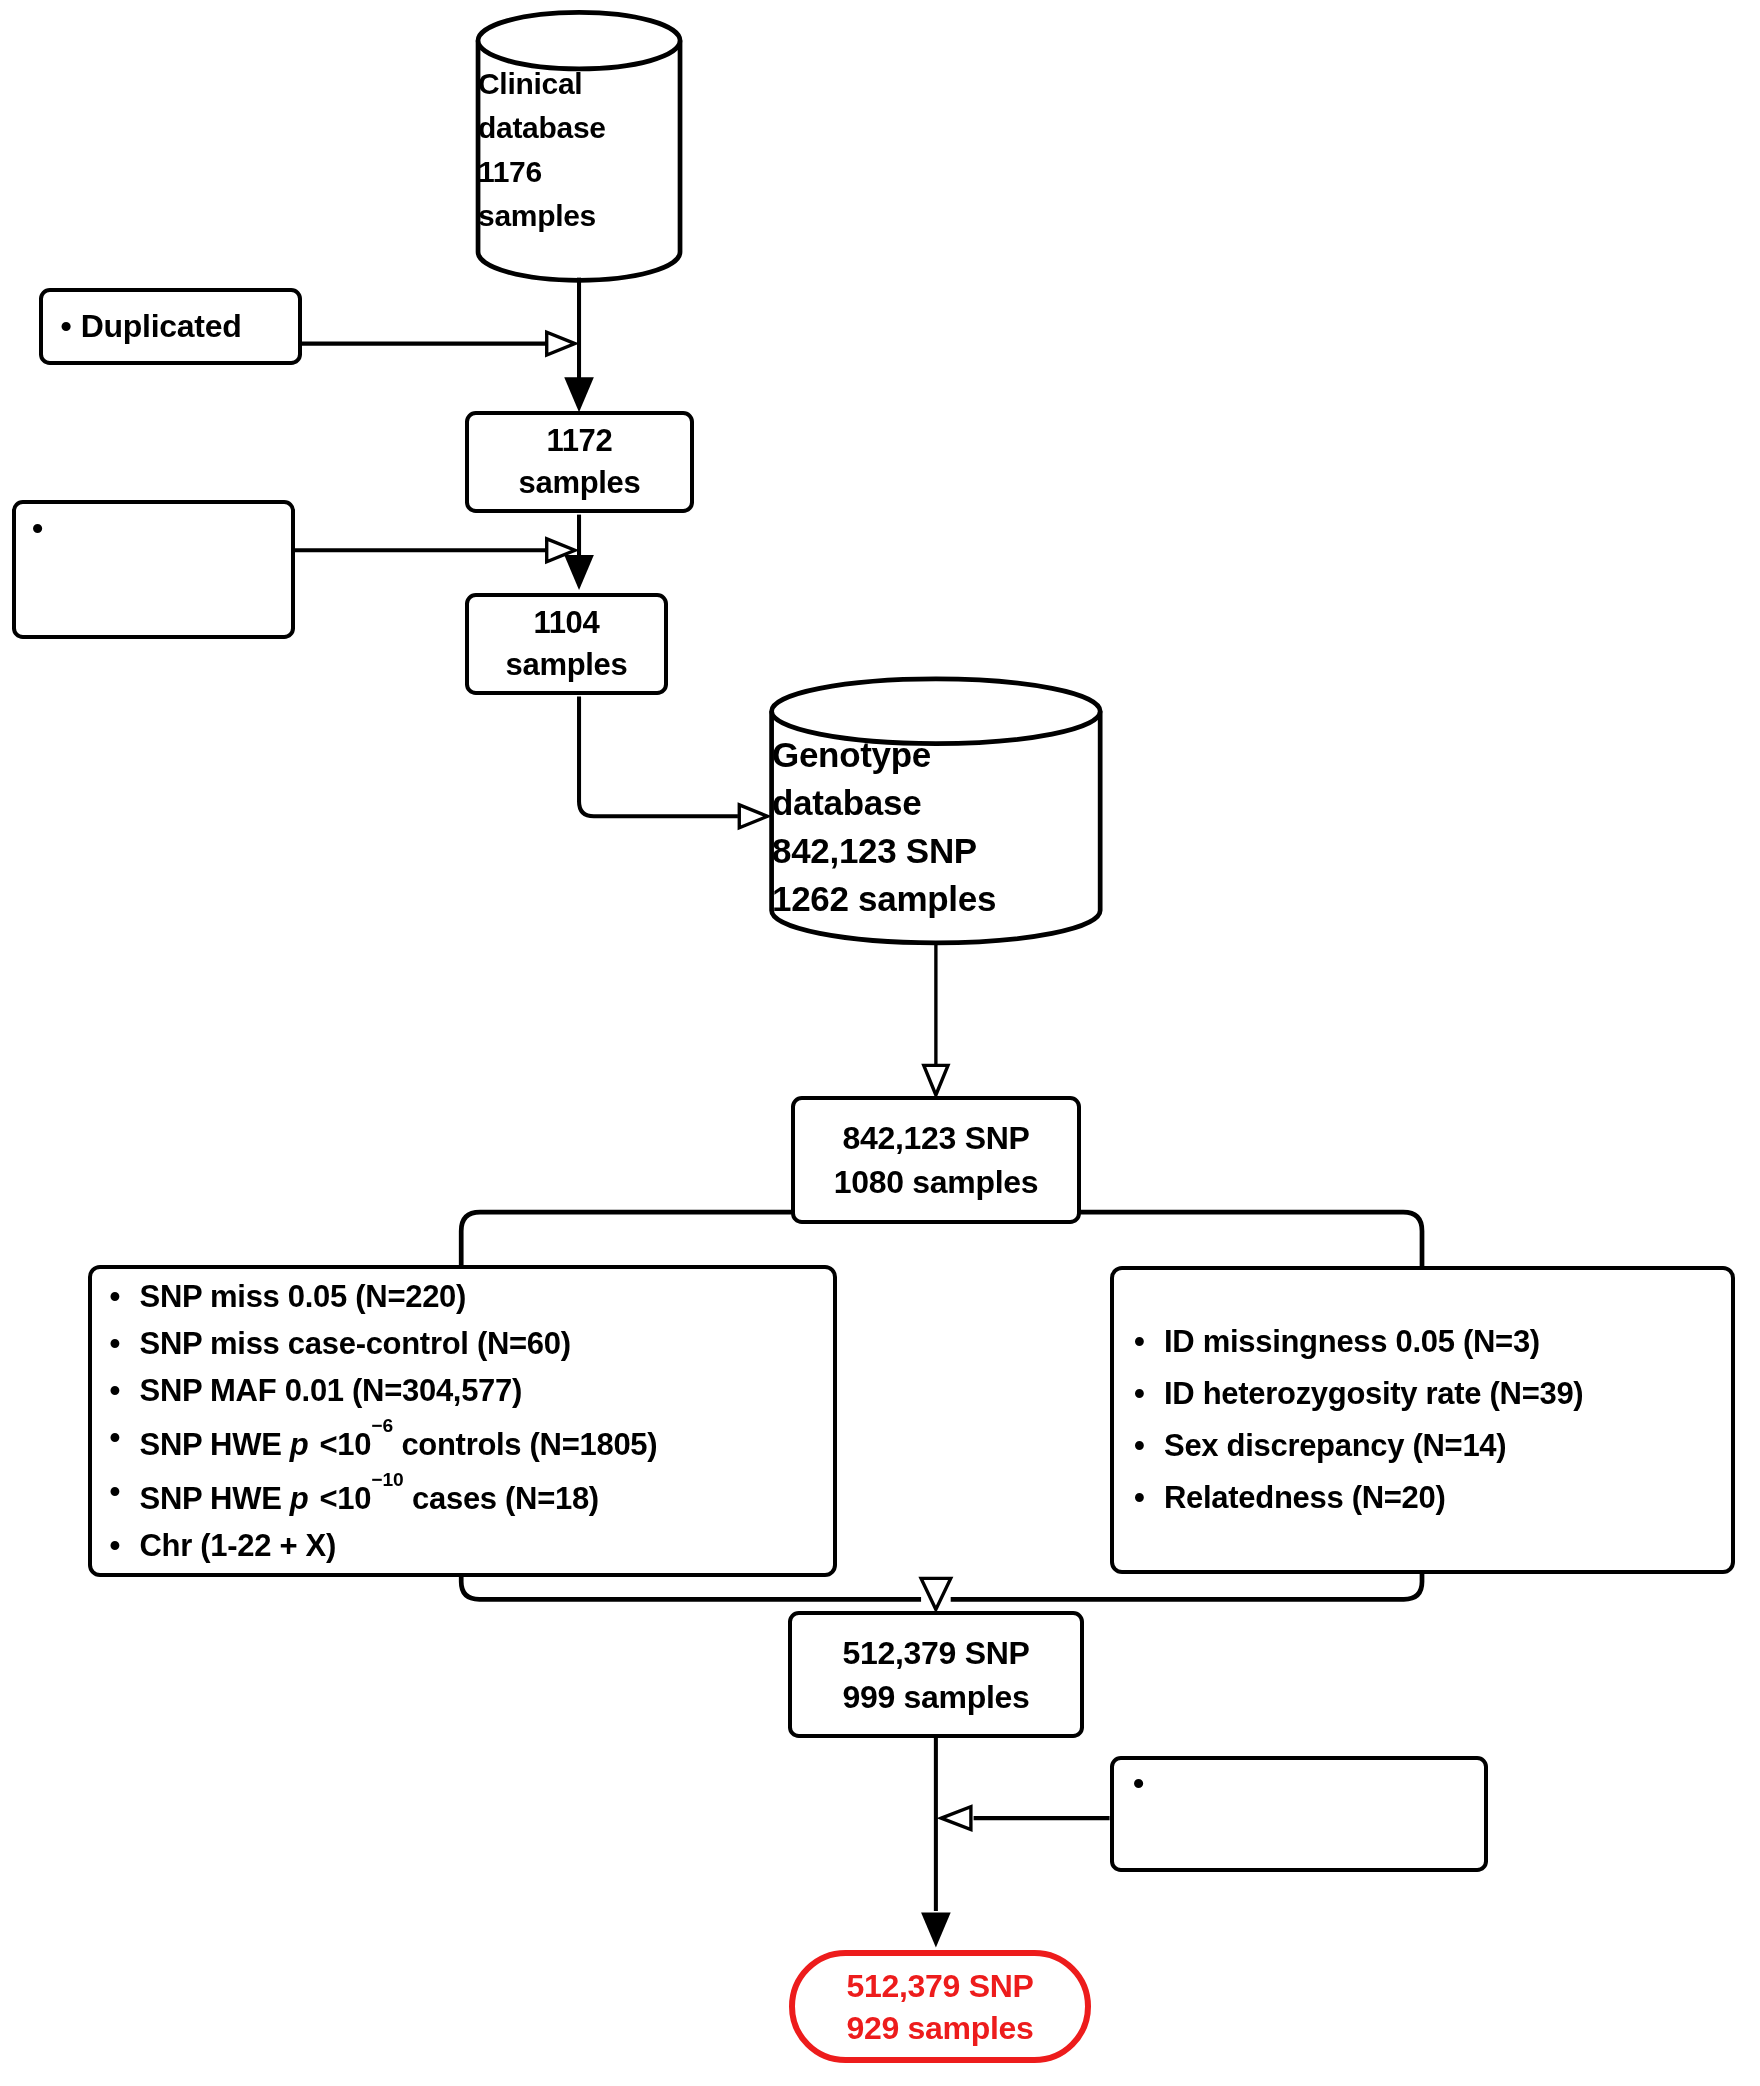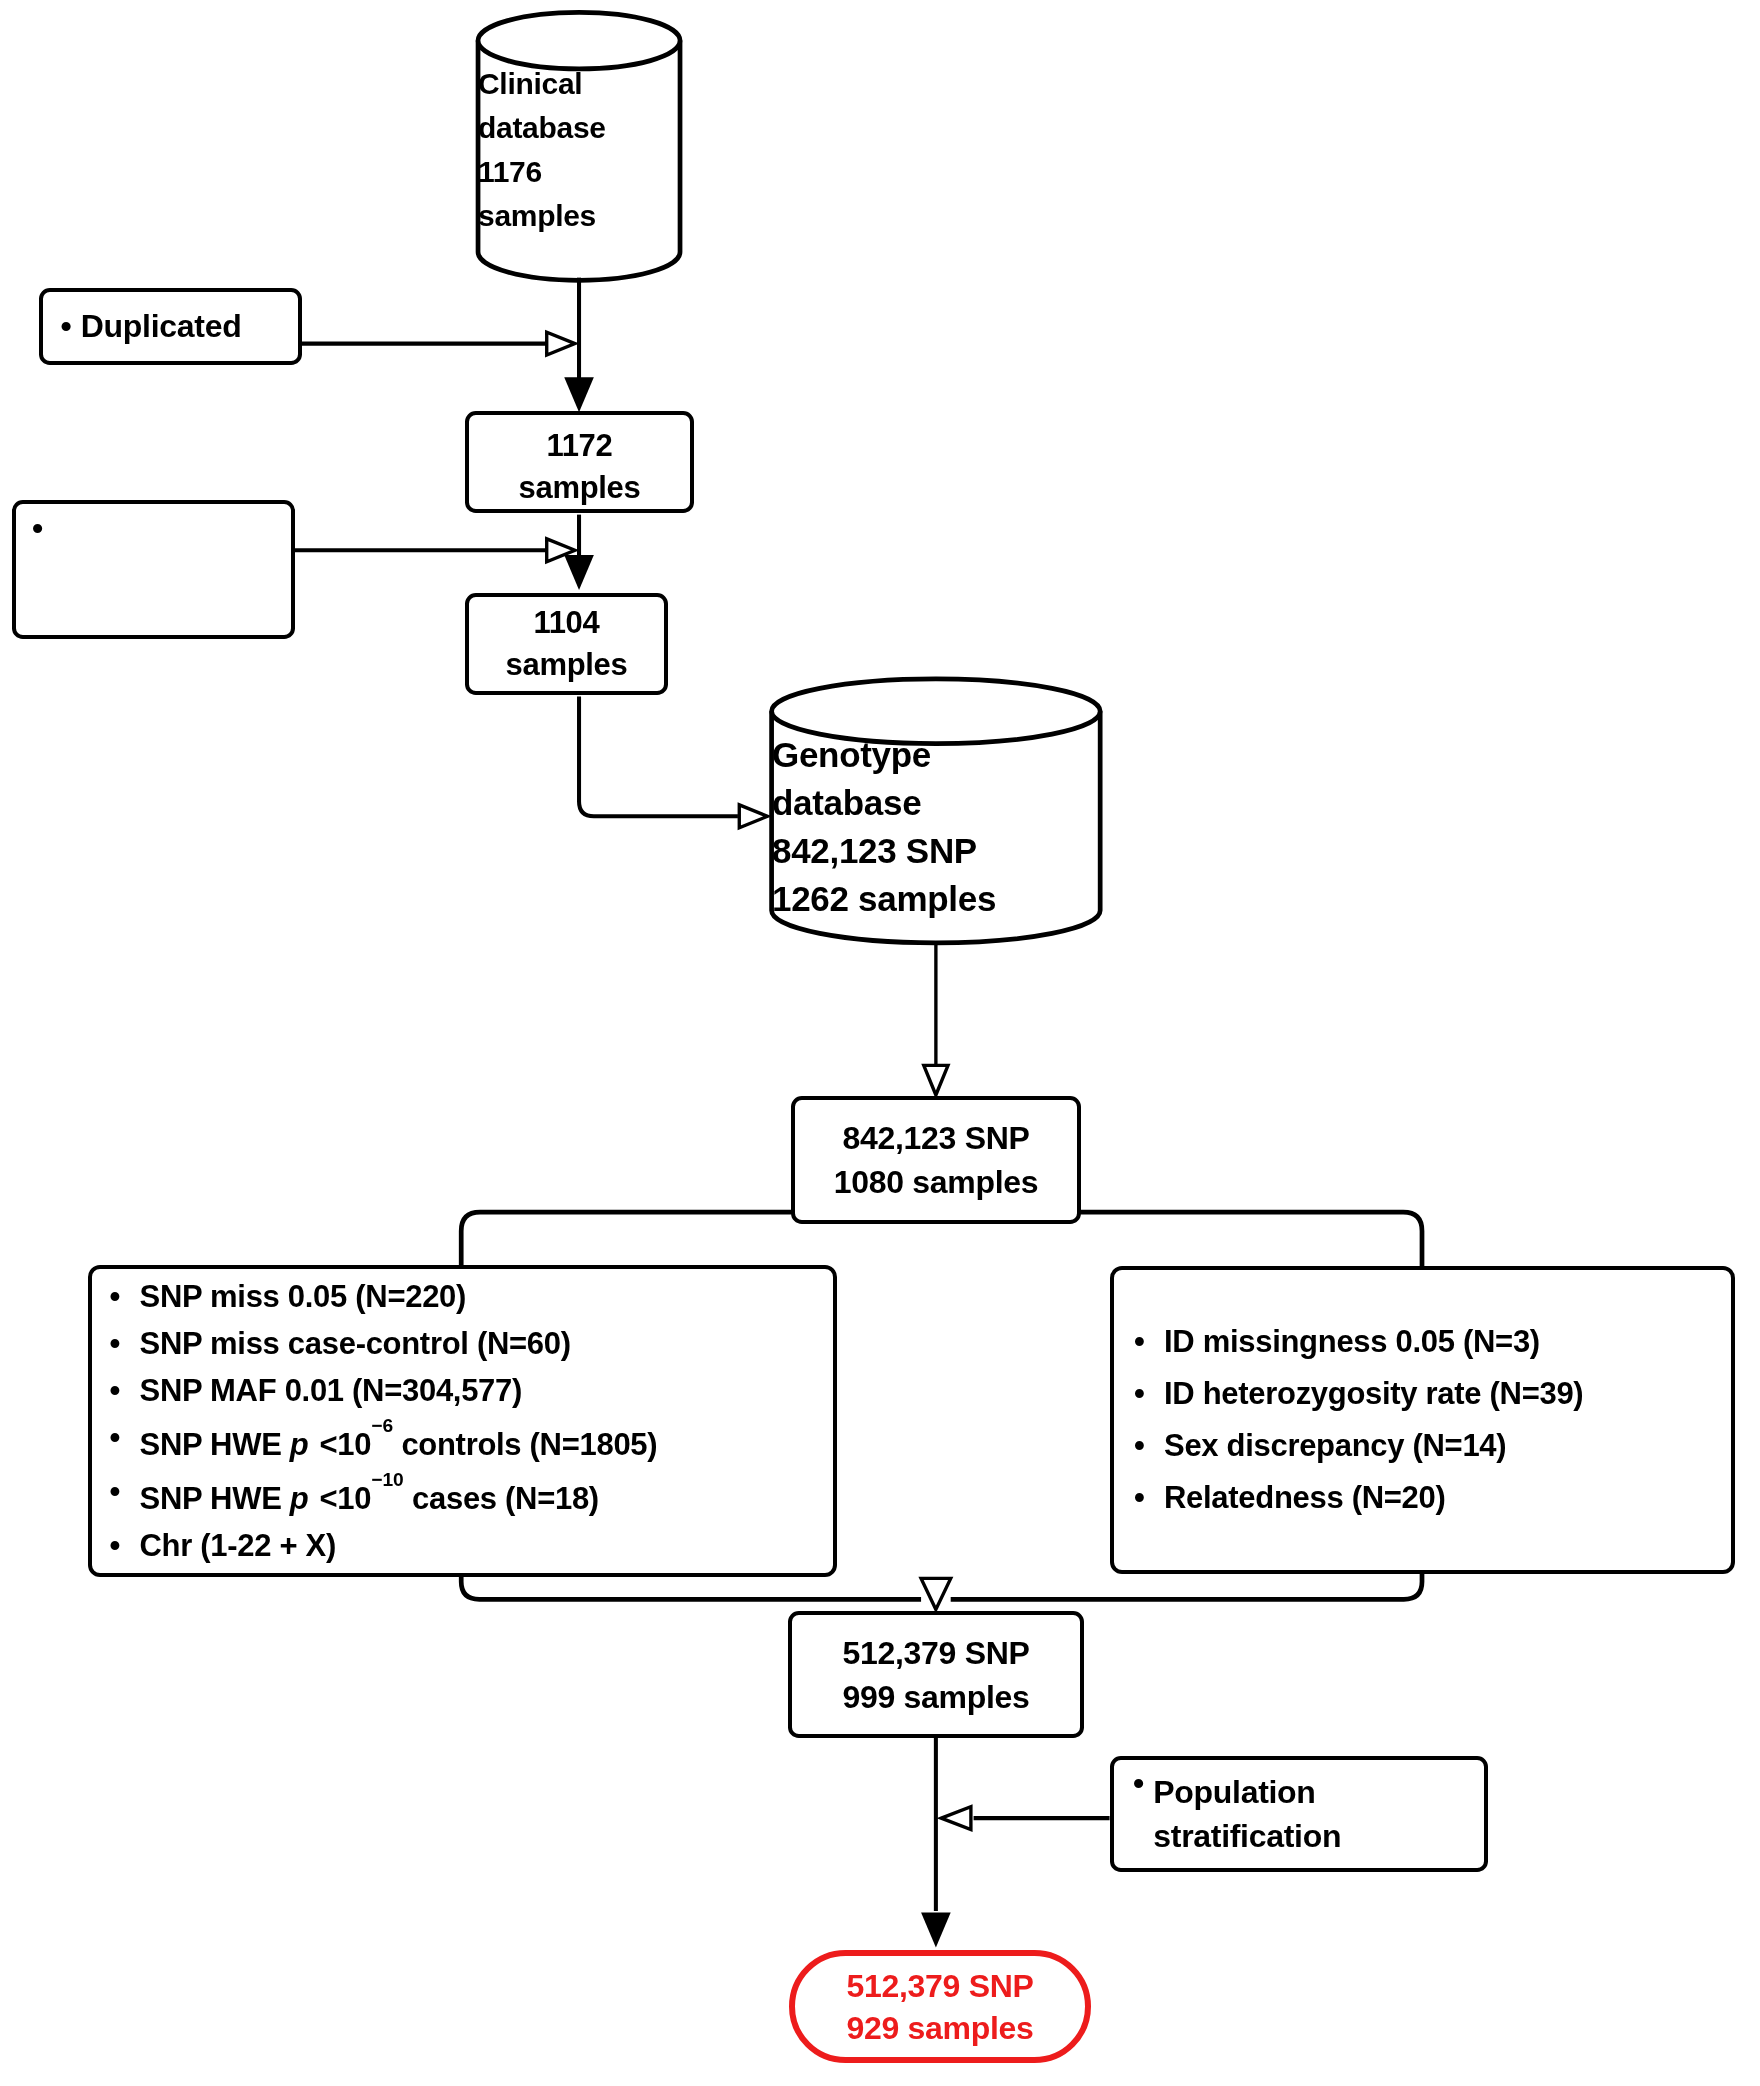--- a/index.html
+++ b/index.html
@@ -85,21 +85,21 @@
 <div class="cyl-label" style="left:772px;top:731px;width:329px;font-size:35px;line-height:48px;">Genotype
 database
 842,123 SNP
 1262 samples</div>
 
 <div class="node bullet-node" style="left:39px;top:288px;width:263px;height:77px;font-size:32px;padding-left:17.5px;">
   <span class="bullet" style="align-self:center;">•</span>
   <span class="label">Duplicated</span>
 </div>
 
-<div class="node" style="left:465px;top:411px;width:229px;height:102px;font-size:31px;line-height:42px;align-items:flex-end;">
+<div class="node" style="left:465px;top:411px;width:229px;height:102px;font-size:31px;line-height:42px;">
   <span class="label">1172
 samples</span>
 </div>
 
 <div class="node bullet-node" style="left:12px;top:500px;width:283px;height:139px;font-size:32px;line-height:46px;padding-left:16px;">
   <span class="bullet" style="margin-top:1.3px;">•</span>
 </div>
 
 <div class="node" style="left:465px;top:593px;width:203px;height:102px;font-size:31px;line-height:42px;">
   <span class="label">1104
@@ -157,21 +157,19 @@
     </div>
   </div>
 
 <div class="node" style="left:788px;top:1611px;width:296px;height:127px;font-size:32px;line-height:44px;">
   <span class="label">512,379 SNP
 999 samples</span>
 </div>
 
 <div class="node bullet-node" style="left:1110px;top:1756px;width:378px;height:116px;font-size:32px;line-height:44px;padding-left:19px;">
   <span class="bullet" style="margin-top:1.3px;">•</span>
-  <span class="label">Population
-stratification</span>
 </div>
 
 <div class="node stadium" style="left:789px;top:1950px;width:302px;height:113px;font-size:32px;line-height:42px;">
   <span class="label">512,379 SNP
 929 samples</span>
 </div>
 
 
 </body></html>

